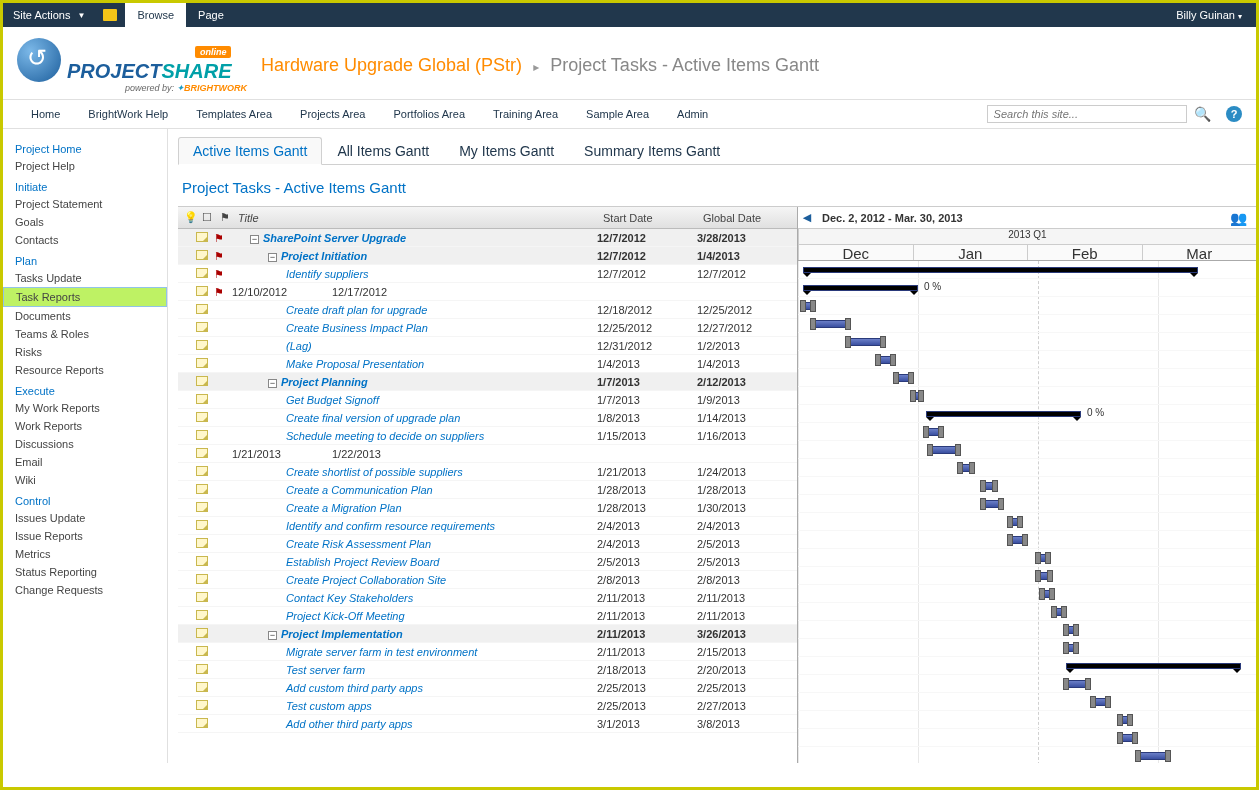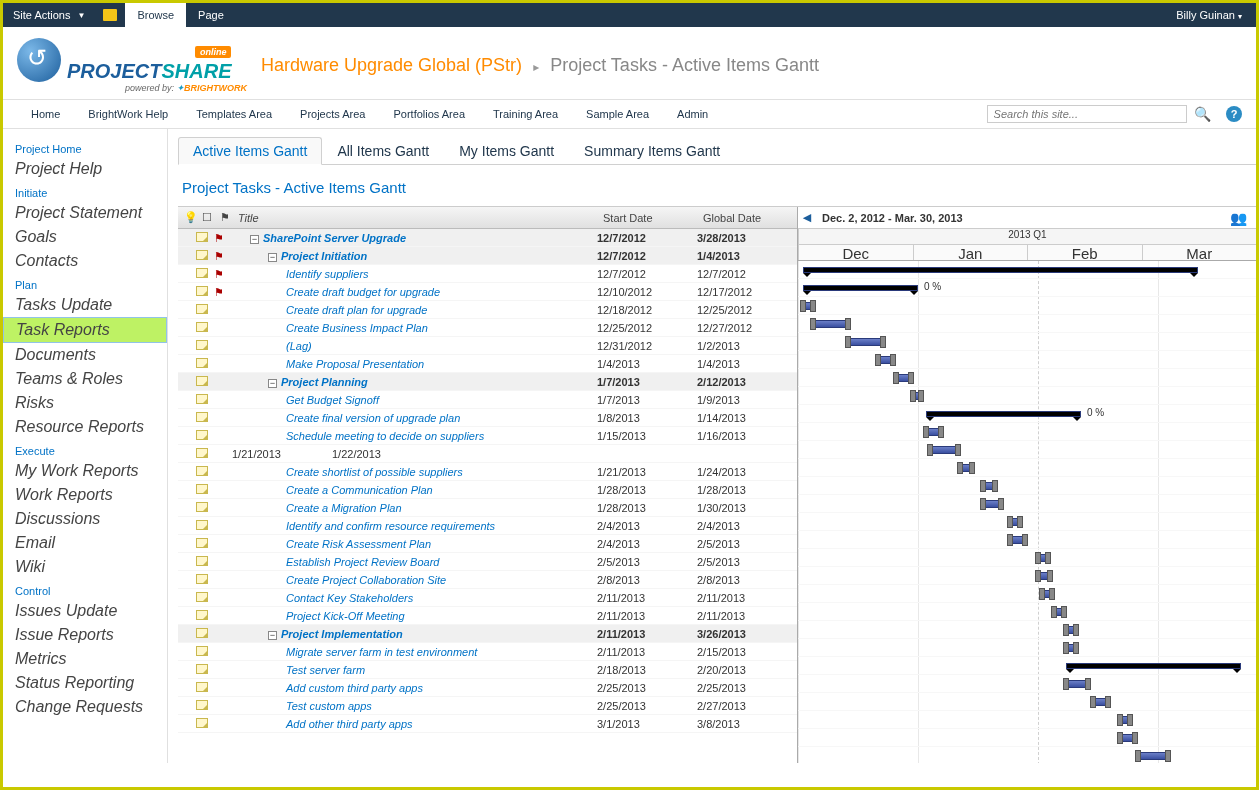--- a/index.html
+++ b/index.html
@@ -28,21 +28,21 @@
 .breadcrumb .sub { color: #888; font-size: 18px; }
 .topnav { border-top: 1px solid #e0e0e0; border-bottom: 1px solid #e0e0e0; padding: 0 14px; display: flex; align-items: center; height: 30px; }
 .topnav a { color: #21374c; text-decoration: none; padding: 6px 14px; font-size: 11px; }
 .topnav .search { margin-left: auto; display: flex; align-items: center; gap: 4px; }
 .topnav .search input { border: 1px solid #ccc; padding: 2px 6px; width: 200px; font-size: 11px; color:#888; font-style: italic; }
 .topnav .search .mag { color: #1c5e9c; font-size: 14px; cursor:pointer; margin-left:4px; }
 .topnav .help-icon { width:16px; height:16px; background:#2b8cc4; border-radius:50%; color:#fff; text-align:center; line-height:16px; font-weight:bold; margin-left:10px; cursor:pointer; }
 .layout { display: flex; height: calc(100% - 150px); }
 .sidebar { width: 165px; border-right: 1px solid #e0e0e0; padding: 8px 0; overflow-y:auto; }
 .sidebar .section-head { color: #0072c6; font-size: 11px; padding: 6px 12px 2px; }
-.sidebar a { display: block; color: #444; text-decoration: none; padding: 3px 12px; font-size: 16px; font-style: italic; }
+.sidebar a { display: block; color: #444; text-decoration: none; padding: 3px 12px; font-size: 11px; }
 .sidebar a.selected { background: #bef264; border: 1px solid #91c3e8; }
 .main { flex: 1; padding: 8px 0 0 10px; overflow: hidden; display:flex; flex-direction:column; }
 .view-tabs { display: flex; gap: 0; font-size: 14px; border-bottom: 1px solid #d0d0d0; }
 .view-tabs .vtab { padding: 5px 14px; color: #21374c; cursor: pointer; border: 1px solid transparent; border-bottom:none;}
 .view-tabs .vtab.active { color: #0072c6; border: 1px solid #d0d0d0; border-bottom:1px solid #fff; background:#f9f9f9; border-radius:3px 3px 0 0; margin-bottom:-1px;}
 .page-title { color: #0072c6; font-size: 15px; padding: 14px 4px 10px; }
 .gantt-wrap { display: flex; flex:1; overflow:hidden; border-top:1px solid #ccc;}
 .task-grid { width: 620px; border-right: 1px solid #aaa; overflow-y:auto; overflow-x:hidden;}
 .grid-header { display: flex; background: linear-gradient(#f5f5f5,#e0e0e0); border-bottom: 1px solid #bbb; font-weight: normal; color:#444; height:22px; align-items:center;}
 .grid-header div { padding: 3px 6px; }
@@ -197,21 +197,20 @@
               <div class="col-chk"><span class="note-icon"></span></div>
               <div class="col-flag"><span class="flag-icon red"></span></div>
               <div class="col-title indent-3"><span class="task-title">Identify suppliers</span></div>
               <div class="col-start">12/7/2012</div>
               <div class="col-finish">12/7/2012</div>
             </div>
             <div class="grid-row">
               <div class="col-ind"></div>
               <div class="col-chk"><span class="note-icon"></span></div>
               <div class="col-flag"><span class="flag-icon red"></span></div>
-              <div class="col-title indent-3"><span class="task-title">Create draft budget for upgrade</span></div>
               <div class="col-start">12/10/2012</div>
               <div class="col-finish">12/17/2012</div>
             </div>
             <div class="grid-row">
               <div class="col-ind"></div>
               <div class="col-chk"><span class="note-icon"></span></div>
               <div class="col-flag"></div>
               <div class="col-title indent-3"><span class="task-title">Create draft plan for upgrade</span></div>
               <div class="col-start">12/18/2012</div>
               <div class="col-finish">12/25/2012</div>

